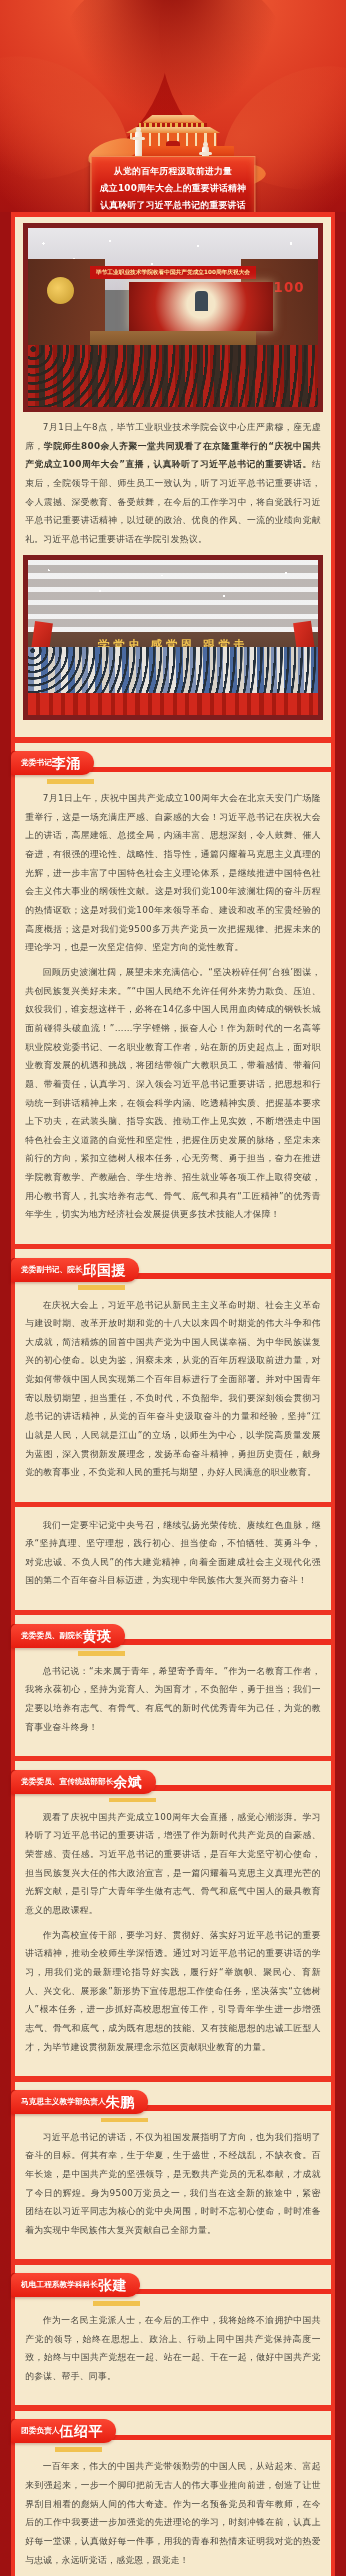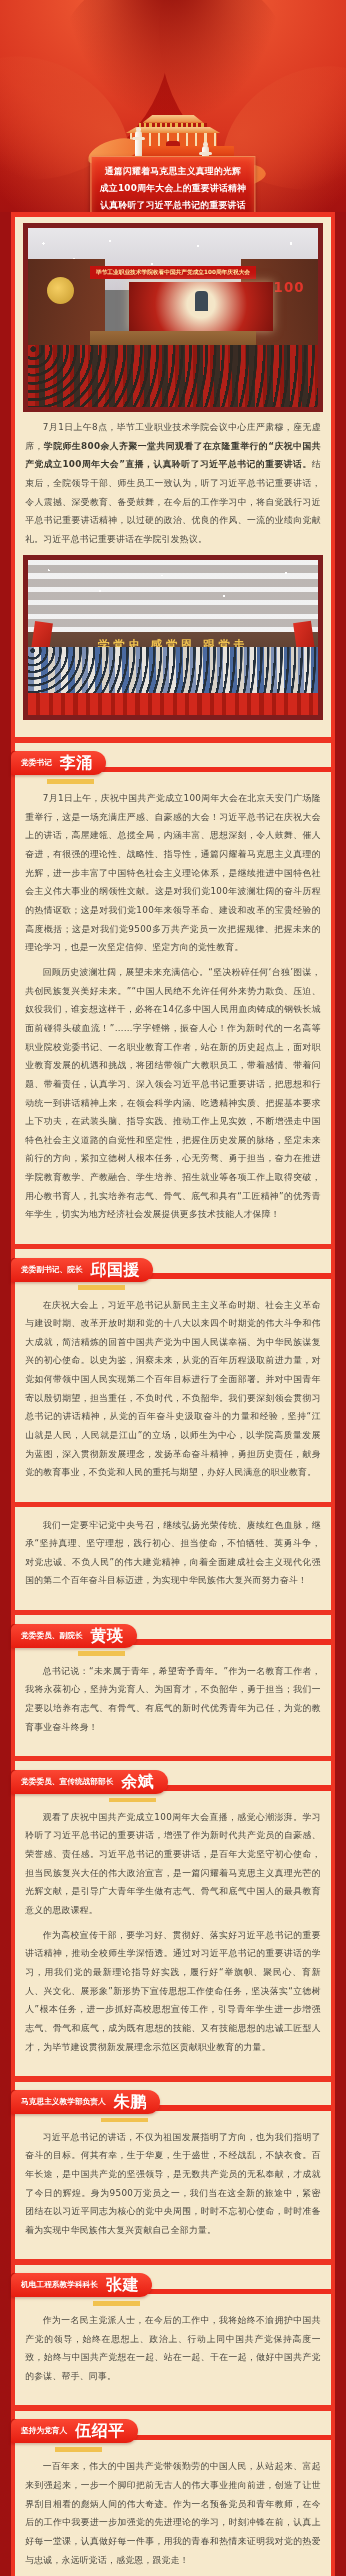--- a/index.html
+++ b/index.html
@@ -72,21 +72,21 @@
   .photo2 .crowd{position:absolute;left:0;right:0;top:87px;height:46px;
      background:repeating-radial-gradient(circle at 4.6px 3.6px,#24303c 0 2.1px,transparent 2.6px 6.7px),repeating-linear-gradient(90deg,#7c8fb4 0 6.2px,#e8e4de 6.2px 13.4px,#4a6aa0 13.4px 19.6px,#d8d2c8 19.6px 27px);}
   .photo2 .seats{position:absolute;left:0;right:0;bottom:0;height:21.6px;background:repeating-linear-gradient(90deg,#d2281c 0 8.2px,#a81a10 8.2px 12.4px);}
 
   
   .sec-head{position:relative;margin-left:-11.3px;height:38px;}
   .sec-head .rule{position:absolute;left:15.5px;right:-7.2px;top:21.6px;height:5.7px;background:#ee2d1e;z-index:1;}
   .tag{position:relative;z-index:2;display:inline-block;margin-top:6.2px;background:linear-gradient(180deg,#fb4733,#e61d10);
       color:#fff;height:24px;padding:0 13.4px 0 10.3px;border-radius:6.2px 12.4px 12.4px 0;box-shadow:0 1.5px 2.6px rgba(90,0,0,.25);white-space:nowrap;}
   .tag .role{font-size:7.7px;font-weight:bold;line-height:24px;vertical-align:middle;}
-  .tag .name{font-size:16px;font-weight:bold;line-height:24px;vertical-align:middle;letter-spacing:0.5px;margin-left:8px;}
+  .tag .name{font-size:14px;font-weight:bold;line-height:24px;vertical-align:middle;letter-spacing:0.5px;}
   .sec-head .flap{position:absolute;left:0;top:6.2px;width:7.2px;height:24px;background:#c5150c;z-index:1;border-radius:3.1px 0 0 3.1px;}
   .gold{position:absolute;top:34px;left:62px;width:47px;height:4.6px;background:#f1c24f;z-index:2;}
 </style>
 </head>
 <body>
 
 <div class="page">
 
   <div class="hero">
     <div class="curt curt-l"></div>
@@ -103,21 +103,21 @@
       <div class="gate"></div>
       <div class="base"></div>
     </div>
     <div class="ribbon rib1"></div>
     <div class="ribbon rib2"></div>
     <div class="ribbon rib3"></div>
     <div class="pillar pillar-l"></div>
     <div class="pillar pillar-r"></div>
 
     <div class="title-box">
-      <div>通篇闪耀着马克思主义真理的光辉</div>
+      <div>从党的百年历程汲取前进力量</div>
       <div>成立100周年大会上的重要讲话精神</div>
       <div>认真聆听了习近平总书记的重要讲话</div>
     </div>
   </div>
 
   <div class="wrapper">
 
     <section class="panel">
       <div class="photo photo1">
         <div class="ceiling"></div>
@@ -223,21 +223,21 @@
     </div>
     <div class="sec-body">
             <p class="para">作为一名民主党派人士，在今后的工作中，我将始终不渝拥护中国共产党的领导，始终在思想上、政治上、行动上同中国共产党保持高度一致，始终与中国共产党想在一起、站在一起、干在一起，做好中国共产党的参谋、帮手、同事。</p>
           </div>
   </section>
 
   <section class="panel sec">
     <div class="sec-head">
       <div class="flap"></div>
       <div class="rule"></div>
-      <div class="tag"><span class="role">坚持为党育人</span><span class="name">伍绍平</span></div>
+      <div class="tag"><span class="role">团委负责人</span><span class="name">伍绍平</span></div>
       <div class="gold" style="left: 44px;"></div>
     </div>
     <div class="sec-body">
             <p class="para">一百年来，伟大的中国共产党带领勤劳的中国人民，从站起来、富起来到强起来，一步一个脚印把前无古人的伟大事业推向前进，创造了让世界刮目相看的彪炳人间的伟大奇迹。作为一名预备党员和青年教师，在今后的工作中我要进一步加强党的先进理论的学习，时刻冲锋在前，认真上好每一堂课，认真做好每一件事，用我的青春和热情来证明我对党的热爱与忠诚，永远听党话，感党恩，跟党走！</p>
           </div>
   </section>
 
 </div>
 
   </div>

